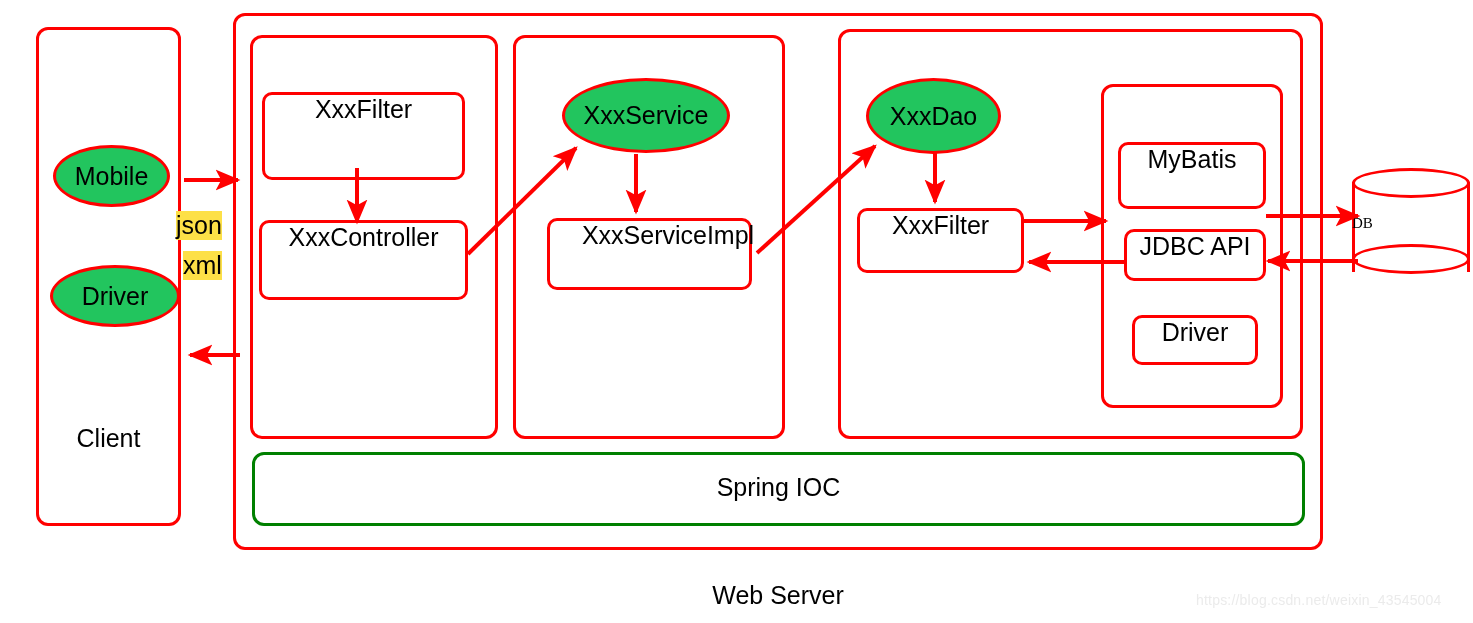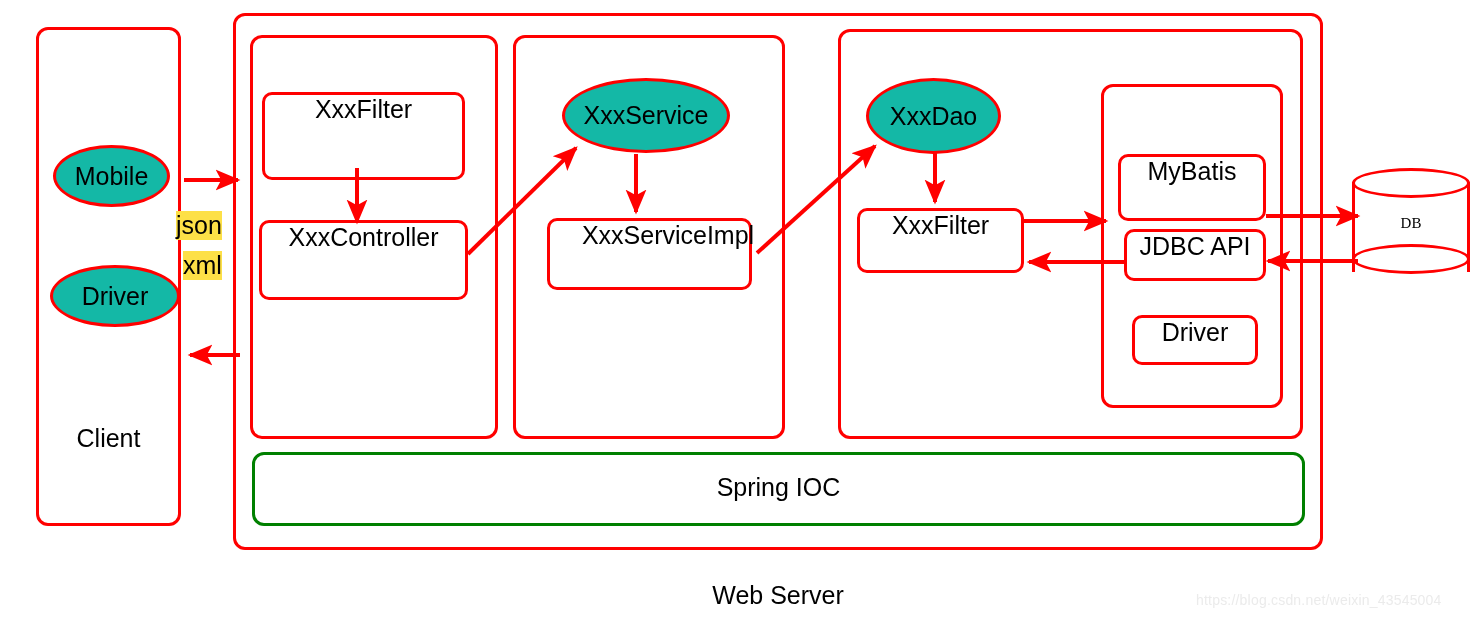--- a/index.html
+++ b/index.html
@@ -54,21 +54,21 @@
   .ellipse {
     position: absolute;
     box-sizing: border-box;
     border: 3px solid #ff0000;
     border-radius: 50%;
     display: flex;
     align-items: center;
     justify-content: center;
     color: #000;
     font-size: 25px;
-    background: #14b8a6;
+    background: #22c55e;
     white-space: nowrap;
     z-index: 5;
   }
   svg.arrows {
     position: absolute;
     left: 0; top: 0;
     width: 1473px;
     height: 623px;
     pointer-events: none;
     z-index: 6;
@@ -90,21 +90,21 @@
     position: absolute;
     left: 0;
     box-sizing: border-box;
     border: 3px solid #ff0000;
     border-radius: 50%;
     background: #ffffff;
   }
   .db-text {
     position: absolute;
     left: 0;
-    text-align: center;
+    text-align: left;
     font-family: "Liberation Serif", "DejaVu Serif", serif;
     font-size: 15px;
     color: #000;
     z-index: 3;
   }
   .watermark {
     position: absolute;
     color: #ebebeb;
     font-size: 14px;
     white-space: nowrap;
@@ -163,21 +163,21 @@
   <div class="ellipse" style="left:866px; top:78px; width:135px; height:76px;">
     <span>XxxDao</span>
   </div>
 
   <div class="node" style="left:857px; top:208px; width:167px; height:65px;">
     <span>XxxFilter</span>
   </div>
 
   <div class="box" style="left:1101px; top:84px; width:182px; height:324px;"></div>
 
-  <div class="node" style="left:1118px; top:154px; width:148px; height:67px;">
+  <div class="node" style="left:1118px; top:142px; width:148px; height:67px;">
     <span>MyBatis</span>
   </div>
 
   <div class="node" style="left:1124px; top:229px; width:142px; height:52px;">
     <span>JDBC API</span>
   </div>
 
   <div class="node" style="left:1132px; top:315px; width:126px; height:50px;">
     <span>Driver</span>
   </div>

